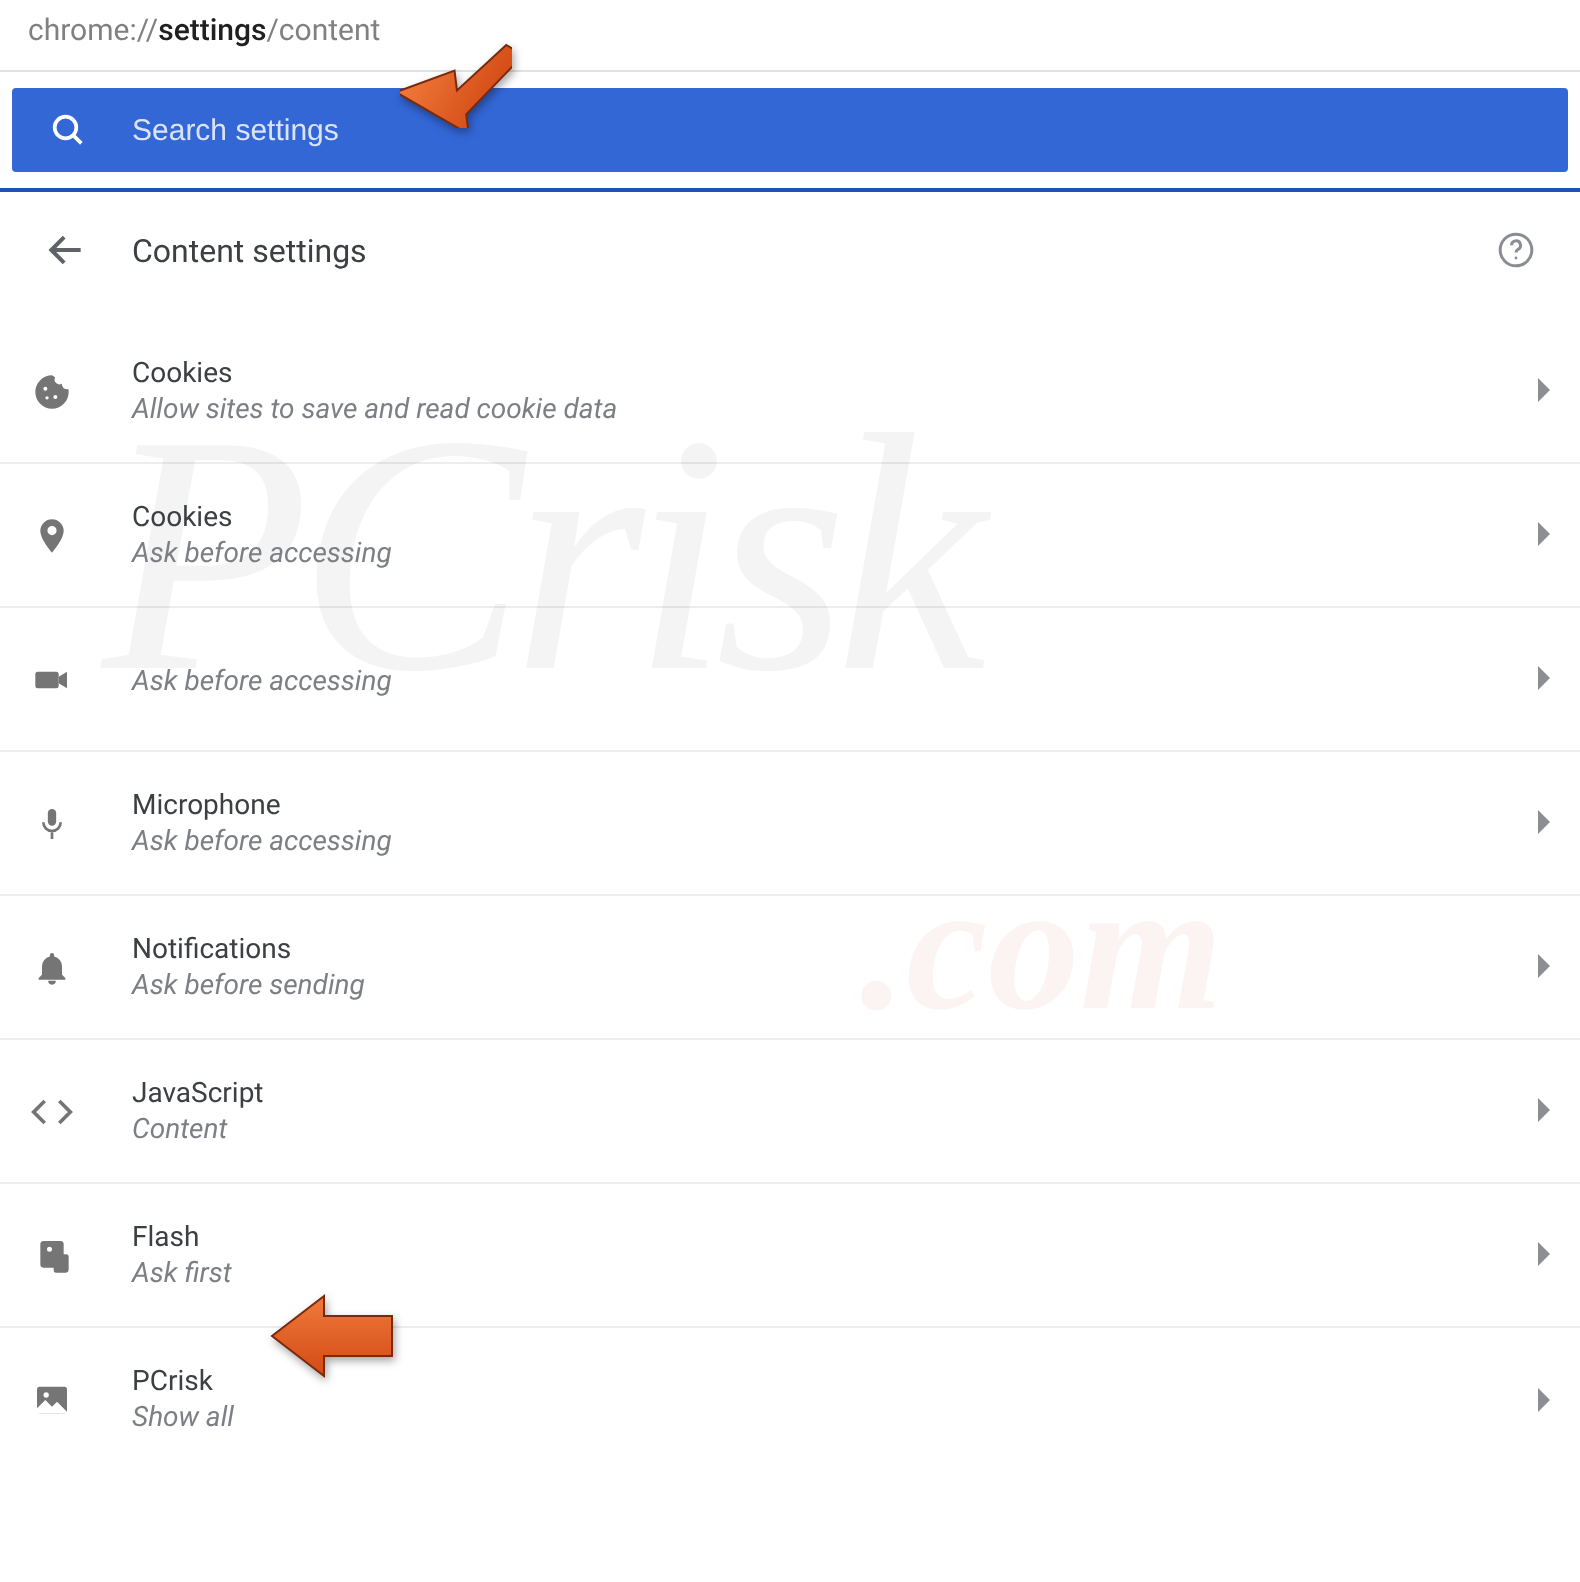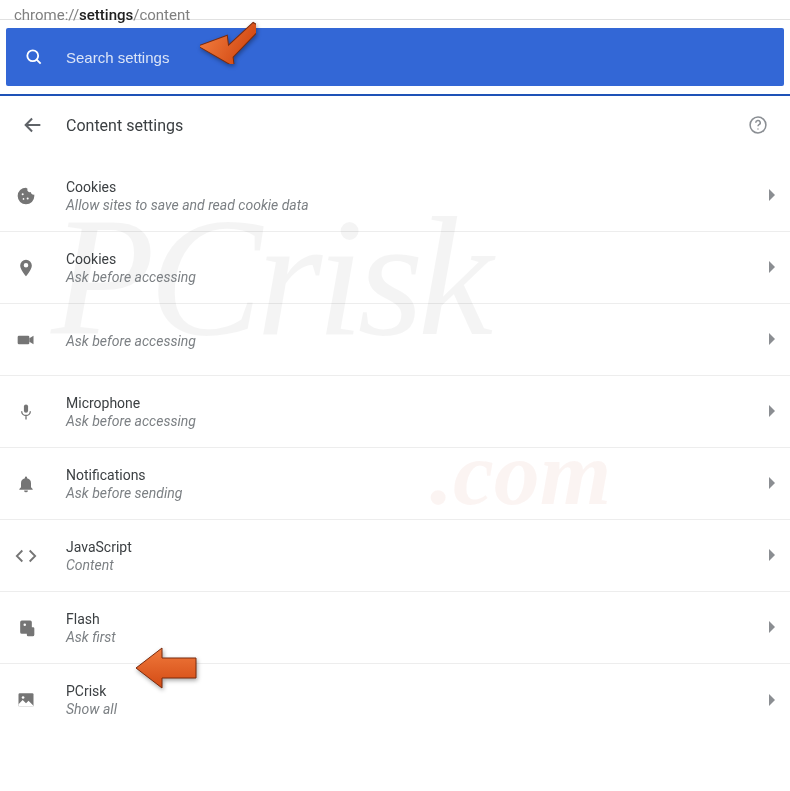--- a/index.html
+++ b/index.html
@@ -5,32 +5,32 @@
   * { margin: 0; padding: 0; box-sizing: border-box; }
   body {
     font-family: Roboto, "Segoe UI", Arial, sans-serif;
     background: #ffffff;
     width: 790px;
     height: 791px;
     position: relative;
     overflow: hidden;
   }
   .address-bar {
-    height: 20px;
+    height: 36px;
     padding: 6px 14px;
     background: #fff;
     border-bottom: 1px solid #e1e1e1;
     font-size: 15px;
     color: #808080;
   }
   .address-bar .bold { color: #202020; font-weight: 500; }
   .search-wrap { background: #fff; padding: 8px 6px; border-bottom: 2px solid #1e52b7; }
   .search-bar {
     background: #3367d6;
-    height: 58px;
+    height: 42px;
     display: flex;
     align-items: center;
     padding: 0 18px;
     border-radius: 2px;
   }
   .search-bar .icon { color: #fff; margin-right: 22px; display:flex; }
   .search-bar input {
     background: transparent;
     border: none;
     outline: none;

